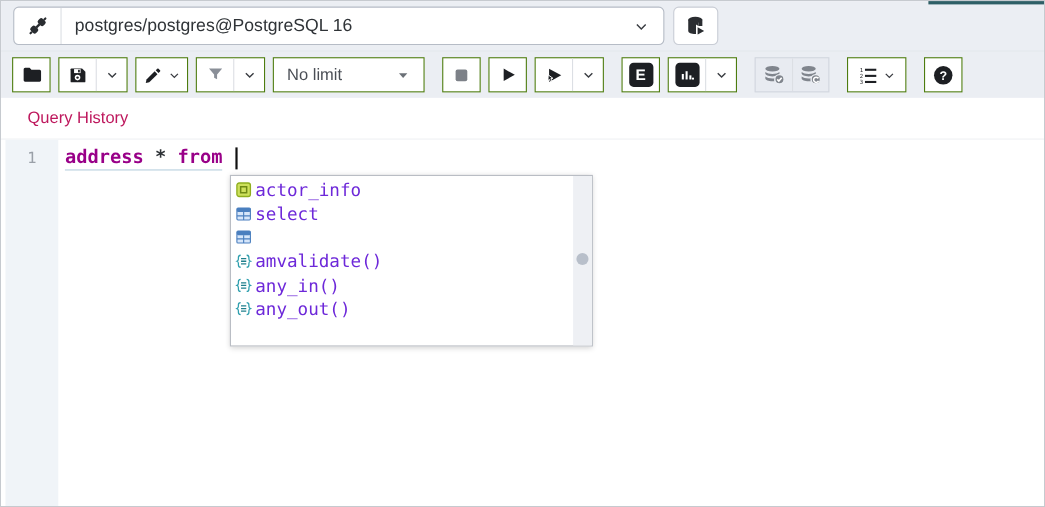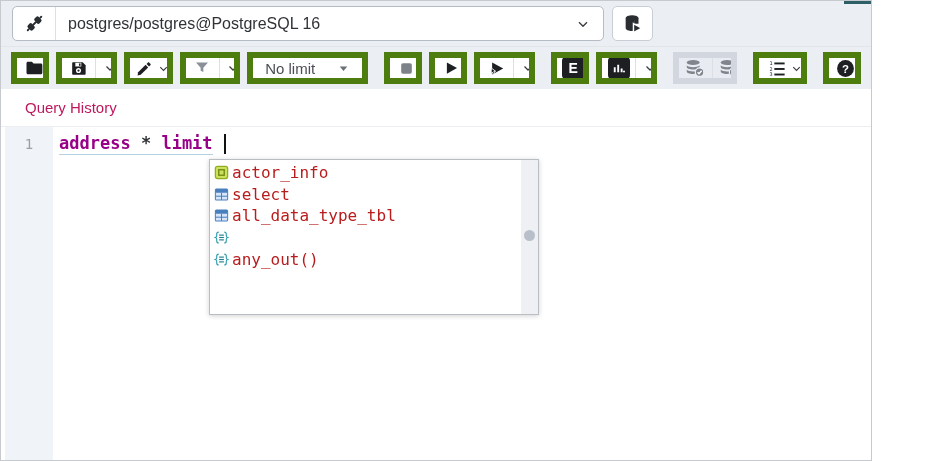--- a/index.html
+++ b/index.html
@@ -3,35 +3,35 @@
 <meta charset="utf-8">
 <style>
   :root{
     --accent-top:#2e5f66; --keyword:#990088; --operator:#2f3337;
     --tab-active:#326690; --underline:#b7d0de;
     --icon-view-fill:#cde05c; --icon-view-stroke:#8fae1f;
     --icon-table:#4a7fbf; --icon-function:#2f9fae;
   }
   *{box-sizing:border-box;margin:0;padding:0}
   body{font-family:"Liberation Sans",sans-serif;background:#fff;width:950px;height:461px;overflow:hidden}
-  .window{position:relative;width:872px;height:461px;border:1px solid #c6cacf;background:#fff;overflow:hidden}
+  .window{position:relative;width:950px;height:461px;border:1px solid #c6cacf;background:#fff;overflow:hidden}
   .top-accent{position:absolute;top:0;left:843px;width:107px;height:3px;background:var(--accent-top)}
 
   
   .conn-bar{height:46px;background:#ebeef3;display:flex;align-items:center;padding:0 11px;border-bottom:1px solid #e2e5ea}
   .conn-group{display:flex;align-items:center;height:35px;width:592px;background:#fff;border:1px solid #b6bcc6;border-radius:5px;overflow:hidden}
   .conn-plug{width:43px;height:100%;display:flex;align-items:center;justify-content:center;border-right:1px solid #dcdfe4;cursor:pointer}
   .conn-select{flex:1;display:flex;align-items:center;height:100%;padding:0 12px;cursor:pointer}
   .conn-text{font-size:16px;color:#2f3337;flex:1;white-space:nowrap;overflow:hidden}
   .iconbtn{display:flex;align-items:center;justify-content:center;cursor:pointer}
   .newconn-btn{margin-left:8px;width:41px;height:35px;background:#fff;border:1px solid #c9cdd5;border-radius:5px}
 
   
   .toolbar{height:42px;background:#ebeef3;display:flex;align-items:center;padding:0 10px;gap:7px}
-  .tb{display:flex;align-items:stretch;height:32px;background:#fff;border:6px solid #4d7c0f;border-radius:0;overflow:hidden}
+  .tb{display:flex;align-items:stretch;height:32px;background:#fff;border:1px solid #4d7c0f;border-radius:0;overflow:hidden}
   .tb .seg{display:flex;align-items:center;justify-content:center;min-width:33px;padding:0 4px;cursor:pointer}
   .tb .seg + .seg{border-left:1px solid #dcdfe4}
   .tb .seg.narrow{min-width:28px}
   .tb.disabled{background:#e8ebf1;border-color:#d2d6de}
   .limit-select{width:136px;justify-content:space-between;padding:0 12px;font-size:15px;color:#4a4e55;align-items:center;display:flex;cursor:pointer}
   .blacksq{width:22px;height:22px;background:#1d1f23;border-radius:4px;display:flex;align-items:center;justify-content:center}
   .blacksq .eletter{color:#fff;font-weight:bold;font-size:14px;line-height:1}
   .gap-lg{margin-left:9px}
   svg{display:block}
 
@@ -46,21 +46,21 @@
   .gutter{width:48px;background:#f0f4f8;color:#9aa0a8;font-family:"DejaVu Sans Mono",monospace;font-size:14px;text-align:center;padding-top:9px}
   .code-area{flex:1;padding:6px 0 0 6px;cursor:text}
   .code-line{font-family:"DejaVu Sans Mono",monospace;font-size:17px;font-weight:bold;white-space:pre;display:inline-flex;align-items:center}
   .code-underline{border-bottom:1.5px solid var(--underline);padding-bottom:1px}
   .kw{color:var(--keyword)} .op{color:var(--operator)}
   .cursor{display:inline-block;width:2px;height:20px;background:#111;margin-left:1px}
 
   
   .ac-popup{position:absolute;left:208px;top:158px;width:330px;height:156px;background:#fff;border:1px solid #b9bdc4;box-shadow:0 1px 5px rgba(0,0,0,.18);display:flex}
   .ac-list{flex:1;padding:2px 0 0 3px;overflow:hidden}
-  .ac-row{height:21.6px;display:flex;align-items:center;font-family:"DejaVu Sans Mono",monospace;font-size:16px;color:#b91c1c;cursor:pointer;white-space:pre}
+  .ac-row{height:21.6px;display:flex;align-items:center;font-family:"DejaVu Sans Mono",monospace;font-size:16px;color:#6d28d9;cursor:pointer;white-space:pre}
   .ac-row .ic{width:17px;height:17px;margin-right:2px;flex:none;display:flex;align-items:center;justify-content:center}
   .ac-scroll{width:17px;background:#eef0f4;position:relative;flex:none}
   .ac-thumb{position:absolute;left:3px;top:70px;width:11px;height:11px;border-radius:50%;background:#b8bfca;cursor:pointer}
 </style>
 </head>
 <body>
 
 <div class="window">
   <div class="top-accent"></div>
 
@@ -305,21 +305,21 @@
       <span>Query History</span>
     </div>
   </div>
 
   <div class="editor">
     <div class="gutter">
       <div>1</div>
     </div>
     <div class="code-area">
       <div class="code-line">
-        <span class="code-underline"><span class="kw">address</span><span> </span><span class="op">*</span><span> </span><span class="kw">limit</span></span><span> </span><span class="cursor"></span>
+        <span class="code-underline"><span class="kw">address</span><span> </span><span class="op">*</span><span> </span><span class="kw">from</span></span><span> </span><span class="cursor"></span>
       </div>
     </div>
   </div>
 
   <div class="ac-popup">
     <div class="ac-list">
         <div class="ac-row">
     <span class="ic"><svg width="15" height="15" viewBox="0 0 22 22">
     <rect x="2" y="2" width="18" height="18" rx="3" fill="var(--icon-view-fill)" stroke="var(--icon-view-stroke)" stroke-width="1.8"></rect>
     <rect x="7" y="7" width="8" height="8" fill="none" stroke="#6f8a14" stroke-width="2"></rect>
@@ -335,39 +335,49 @@
   </svg></span>
     <span>select</span>
   </div>
         <div class="ac-row">
     <span class="ic"><svg width="15" height="15" viewBox="0 0 22 22">
     <rect x="2" y="3" width="18" height="16" rx="1.5" fill="#d6e6fa" stroke="var(--icon-table)" stroke-width="1.5"></rect>
     <rect x="2" y="3" width="18" height="5.5" rx="1.5" fill="var(--icon-table)"></rect>
     <line x1="11" y1="8.5" x2="11" y2="19" stroke="var(--icon-table)" stroke-width="1.5"></line>
     <line x1="2" y1="13.5" x2="20" y2="13.5" stroke="var(--icon-table)" stroke-width="1.5"></line>
   </svg></span>
-    <span>all_data_type_tbl</span>
   </div>
         <div class="ac-row">
     <span class="ic"><svg width="15" height="15" viewBox="0 0 22 22">
     <path d="M7 3c-2.4 0-3 1.2-3 3v2c0 1.6-.8 2.6-2 3 1.2.4 2 1.4 2 3v2c0 1.8.6 3 3 3" fill="none" stroke="var(--icon-function)" stroke-width="1.7"></path>
     <path d="M15 3c2.4 0 3 1.2 3 3v2c0 1.6.8 2.6 2 3-1.2.4-2 1.4-2 3v2c0 1.8-.6 3-3 3" fill="none" stroke="var(--icon-function)" stroke-width="1.7"></path>
     <line x1="7.5" y1="7.5" x2="14.5" y2="7.5" stroke="#1f7f8c" stroke-width="1.7"></line>
     <line x1="7.5" y1="11" x2="14.5" y2="11" stroke="#1f7f8c" stroke-width="1.7"></line>
     <line x1="7.5" y1="14.5" x2="14.5" y2="14.5" stroke="#1f7f8c" stroke-width="1.7"></line>
   </svg></span>
+    <span>amvalidate()</span>
   </div>
         <div class="ac-row">
     <span class="ic"><svg width="15" height="15" viewBox="0 0 22 22">
     <path d="M7 3c-2.4 0-3 1.2-3 3v2c0 1.6-.8 2.6-2 3 1.2.4 2 1.4 2 3v2c0 1.8.6 3 3 3" fill="none" stroke="var(--icon-function)" stroke-width="1.7"></path>
     <path d="M15 3c2.4 0 3 1.2 3 3v2c0 1.6.8 2.6 2 3-1.2.4-2 1.4-2 3v2c0 1.8-.6 3-3 3" fill="none" stroke="var(--icon-function)" stroke-width="1.7"></path>
     <line x1="7.5" y1="7.5" x2="14.5" y2="7.5" stroke="#1f7f8c" stroke-width="1.7"></line>
     <line x1="7.5" y1="11" x2="14.5" y2="11" stroke="#1f7f8c" stroke-width="1.7"></line>
     <line x1="7.5" y1="14.5" x2="14.5" y2="14.5" stroke="#1f7f8c" stroke-width="1.7"></line>
   </svg></span>
+    <span>any_in()</span>
+  </div>
+        <div class="ac-row">
+    <span class="ic"><svg width="15" height="15" viewBox="0 0 22 22">
+    <path d="M7 3c-2.4 0-3 1.2-3 3v2c0 1.6-.8 2.6-2 3 1.2.4 2 1.4 2 3v2c0 1.8.6 3 3 3" fill="none" stroke="var(--icon-function)" stroke-width="1.7"></path>
+    <path d="M15 3c2.4 0 3 1.2 3 3v2c0 1.6.8 2.6 2 3-1.2.4-2 1.4-2 3v2c0 1.8-.6 3-3 3" fill="none" stroke="var(--icon-function)" stroke-width="1.7"></path>
+    <line x1="7.5" y1="7.5" x2="14.5" y2="7.5" stroke="#1f7f8c" stroke-width="1.7"></line>
+    <line x1="7.5" y1="11" x2="14.5" y2="11" stroke="#1f7f8c" stroke-width="1.7"></line>
+    <line x1="7.5" y1="14.5" x2="14.5" y2="14.5" stroke="#1f7f8c" stroke-width="1.7"></line>
+  </svg></span>
     <span>any_out()</span>
   </div>
       </div>
     <div class="ac-scroll">
       <div class="ac-thumb"></div>
     </div>
   </div>
 </div>
 
 </body></html>

